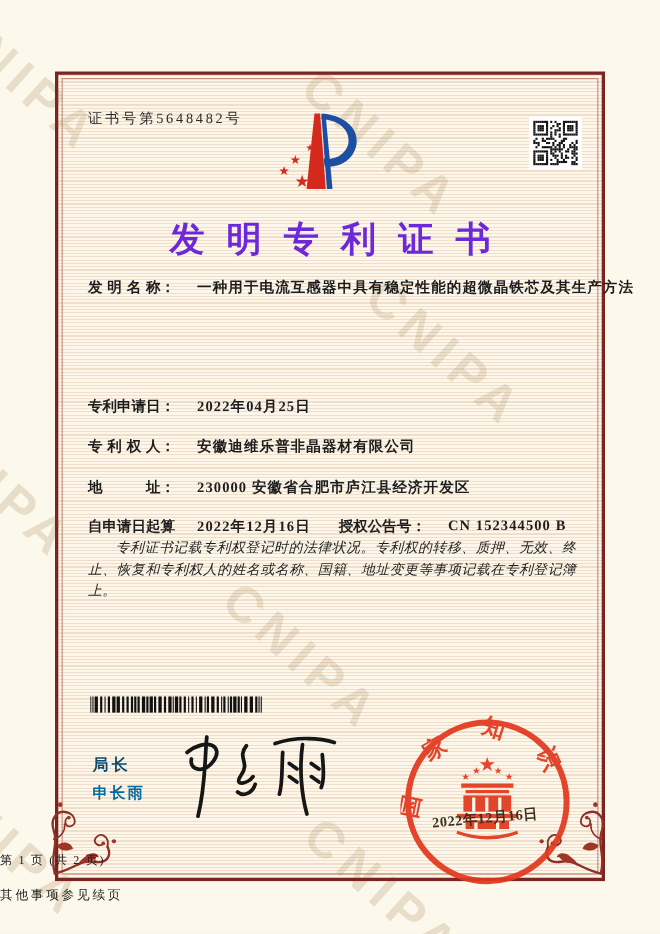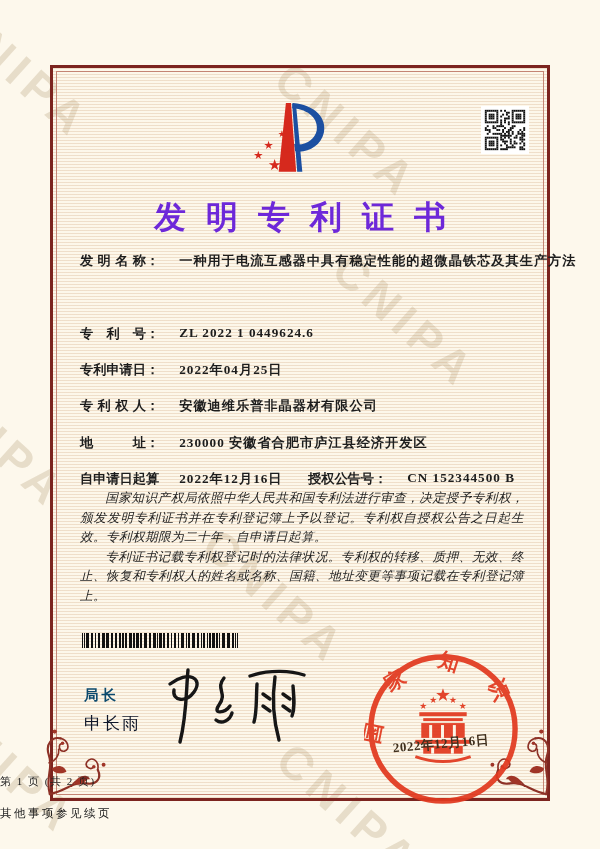--- a/index.html
+++ b/index.html
@@ -53,21 +53,21 @@
   .notice{position:absolute;left:80px;top:489px;width:444px;z-index:4}
   .notice p{
     margin:0;font-size:12.6px;line-height:19.5px;text-align:justify;text-indent:2em;
     font-style:italic;letter-spacing:.4px;color:#1f1f1f;
   }
   
   .barcode{position:absolute;left:82px;top:633px;z-index:4}
   .officer-title{position:absolute;left:84px;top:686px;z-index:4;
     font-family:"Liberation Sans","DejaVu Sans",sans-serif;font-size:14.5px;font-weight:bold;letter-spacing:3px;color:#0c4a6e}
   .officer-name{position:absolute;left:84px;top:712px;z-index:4;
-    font-family:"Liberation Sans","DejaVu Sans",sans-serif;font-size:17px;font-weight:normal;letter-spacing:2px;color:#0f172a}
+    font-family:"Liberation Sans","DejaVu Sans",sans-serif;font-size:14px;font-weight:bold;letter-spacing:2px;color:#0369a1}
   .signature{position:absolute;left:158px;top:662px;width:158px;height:88px;z-index:4}
   .seal{position:absolute;left:364px;top:650px;width:158px;height:158px;z-index:5;opacity:.93}
   .seal-date{
     position:absolute;left:362px;top:735px;width:158px;z-index:6;text-align:center;
     font-size:13px;font-weight:bold;letter-spacing:.5px;color:#40301e;transform:rotate(-5deg);
   }
   .page-info{position:absolute;left:0;right:0;top:774px;z-index:4;font-size:11px;letter-spacing:1.5px;color:#222}
   .cont-note{position:absolute;left:0;right:0;top:806px;z-index:2;text-align:left;font-size:11.5px;letter-spacing:2.5px;color:#222}
 </style>
 </head>
@@ -115,20 +115,21 @@
     <g fill="#a03527">
       <path d="M10,58 C16,53 23,55 25,61 C19,64 12,63 10,58 Z"></path>
       <path d="M33,73 C36,66 44,63 48,67 C44,73 37,76 33,73 Z"></path>
       <circle cx="21" cy="32" r="1.8"></circle>
         <circle cx="53" cy="56" r="1.8"></circle>
       <circle cx="13" cy="20" r="2.2"></circle>
         <circle cx="63" cy="54" r="2"></circle>
     </g>
   </svg>
 
+  <div class="cert-no">证书号第5648482号</div>
 
   <svg class="logo" viewBox="0 0 78 78">
     <path d="M42,3 C64,5 75,18 72,32 C69,45 56,52 44,50 L43,43 C55,45 63,38 65,30 C67,19 58,9 41,8 Z" fill="#1c4fa1"></path>
     <path d="M41,3 L45,6 L51,70 L46,70 Z" fill="#1c4fa1"></path>
     <path d="M35,3 L40,3 L45,70 L28,70 Z" fill="#d6291d"></path>
     <g fill="#d6291d" font-family="DejaVu Sans, sans-serif" text-anchor="middle">
       <text x="31" y="36" font-size="9">★</text>
       <text x="18" y="48" font-size="11">★</text>
       <text x="37" y="52" font-size="9">★</text>
       <text x="8" y="58" font-size="11">★</text>
@@ -356,41 +357,37 @@
           <rect x="44" y="44" width="2" height="2"></rect>
         </g>
     </svg>
   </div>
 
   <div class="title">发明专利证书</div>
 
   <div class="frow r0">
     <span class="flabel">发明名称</span><span class="fcolon">：</span><span class="fvalue">一种用于电流互感器中具有稳定性能的超微晶铁芯及其生产方法</span>
   </div>
-  <div class="frow r2">
-    <span class="flabel">专利号</span><span class="fcolon">：</span><span class="fvalue">ZL 2022 1 0449624.6</span>
-  </div>
   <div class="frow r3">
     <span class="flabel">专利申请日</span><span class="fcolon">：</span><span class="fvalue">2022年04月25日</span>
   </div>
   <div class="frow r4">
     <span class="flabel">专利权人</span><span class="fcolon">：</span><span class="fvalue">安徽迪维乐普非晶器材有限公司</span>
   </div>
   <div class="frow r5">
     <span class="flabel">地址</span><span class="fcolon">：</span><span class="fvalue">230000 安徽省合肥市庐江县经济开发区</span>
   </div>
   <div class="frow r6">
     <span class="flabel">自申请日起算</span><span class="fcolon">：</span><span class="fvalue">2022年12月16日</span>
     <span class="pair2">
       <span class="flabel">授权公告号</span><span class="fcolon">：</span><span class="fvalue">CN 152344500 B</span>
     </span>
   </div>
 
   <div class="notice">
-    <p>国家知识产权局依照中华人民共和国专利法进行审查，决定授予专利权，颁发发明专利证书并在专利登记簿上予以登记。专利权自授权公告之日起生效。专利权期限为二十年，自申请日起算。</p>
     <p>专利证书记载专利权登记时的法律状况。专利权的转移、质押、无效、终止、恢复和专利权人的姓名或名称、国籍、地址变更等事项记载在专利登记簿上。</p>
   </div>
 
   <svg class="barcode" width="162" height="15" viewBox="0 0 162 15">
     <g fill="#111111">
         <rect x="0" y="0" width="1" height="15"></rect>
         <rect x="2" y="0" width="1" height="15"></rect>
         <rect x="4" y="0" width="3" height="15"></rect>
         <rect x="9" y="0" width="2" height="15"></rect>
         <rect x="13" y="0" width="1" height="15"></rect>

